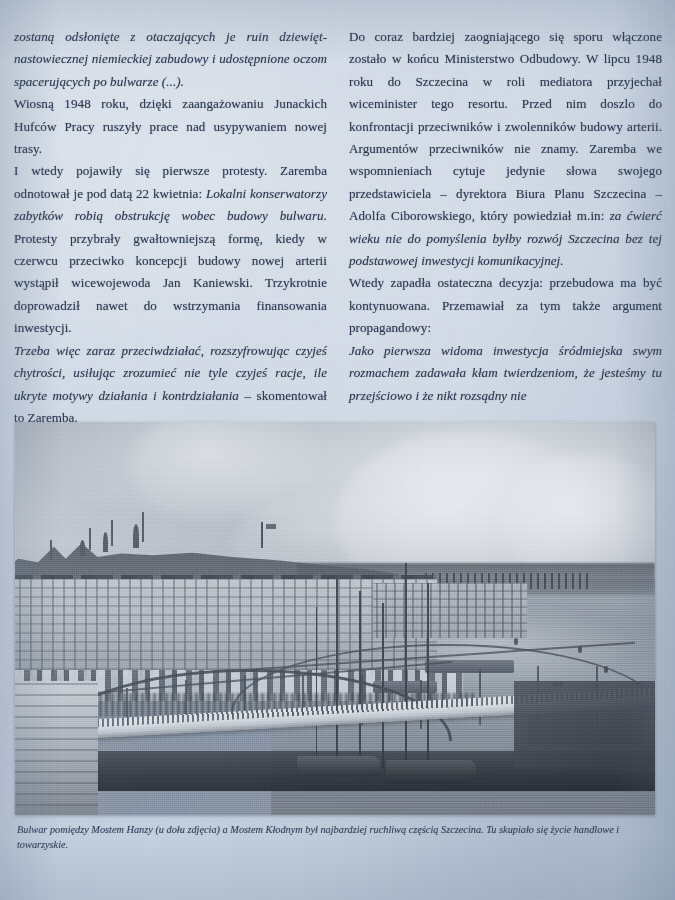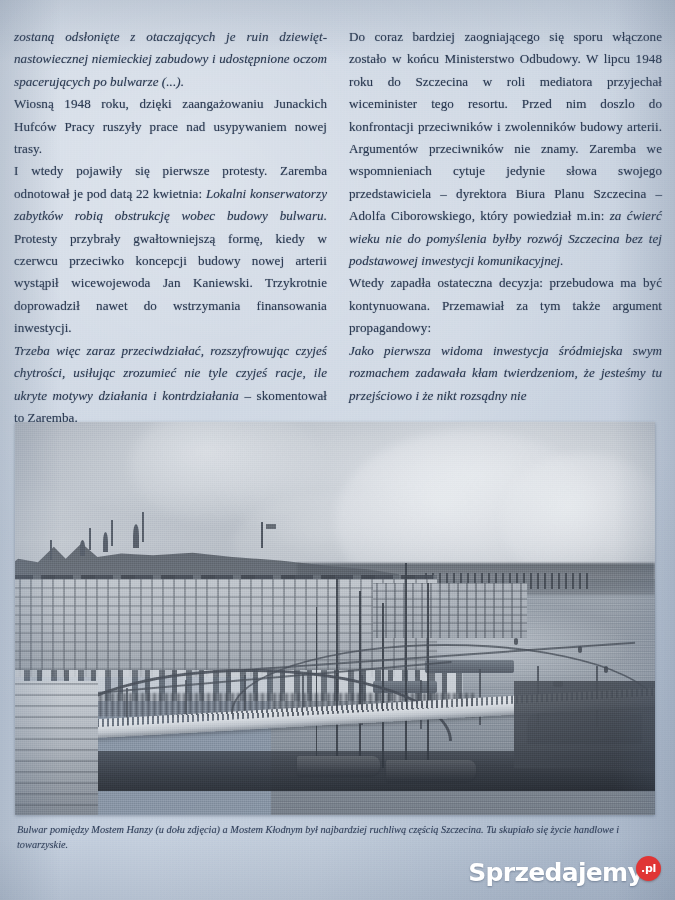--- a/index.html
+++ b/index.html
@@ -575,21 +575,15 @@
       <div class="abutment"></div>
       <div class="right-pier"></div>
 
       <div class="photo-tint"></div>
       <div class="photo-grain"></div>
     </div>
   </div>
 
   <div class="caption">Bulwar pomiędzy Mostem Hanzy (u dołu zdjęcia) a Mostem Kłodnym był najbardziej ruchliwą częścią Szczecina. Tu skupiało się życie handlowe i towarzyskie.</div>
 
-  <div class="watermark">
-    <div class="wm-text">Sprzedajemy</div>
-    <div class="wm-badge">
-      <span>.pl</span>
-    </div>
-  </div>
 
   <div class="vignette"></div>
 </div>
 
 </body></html>

